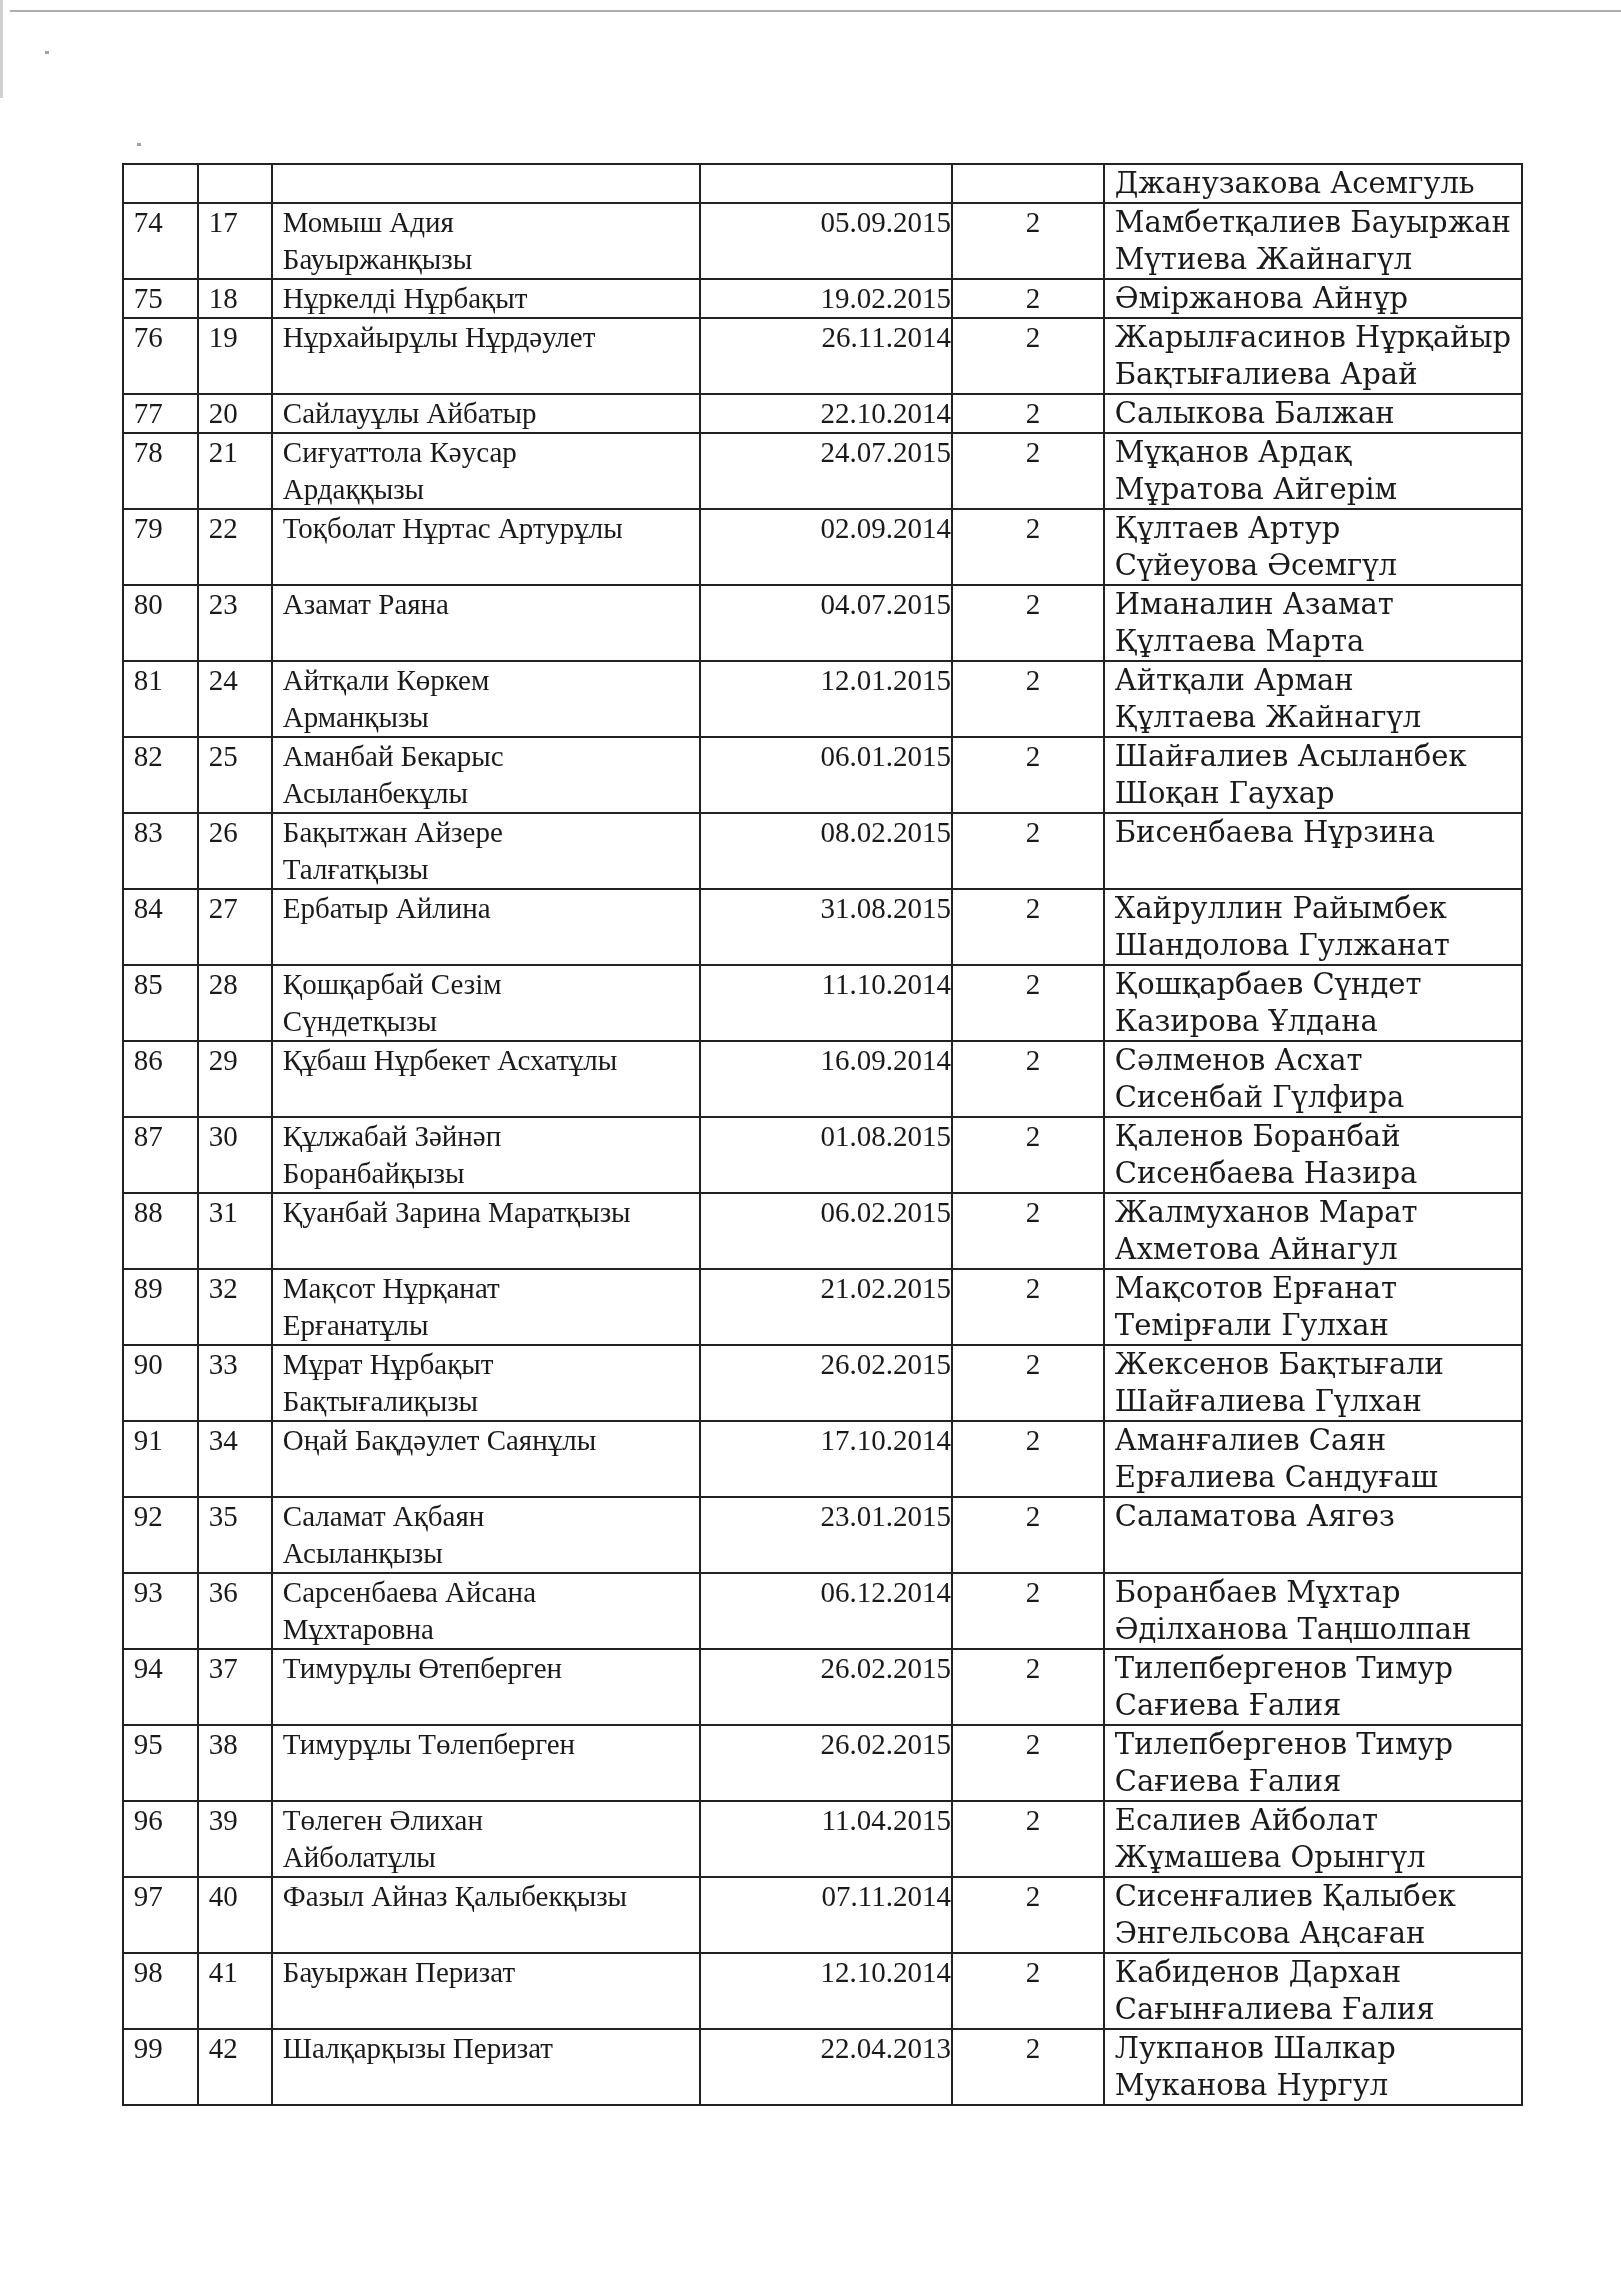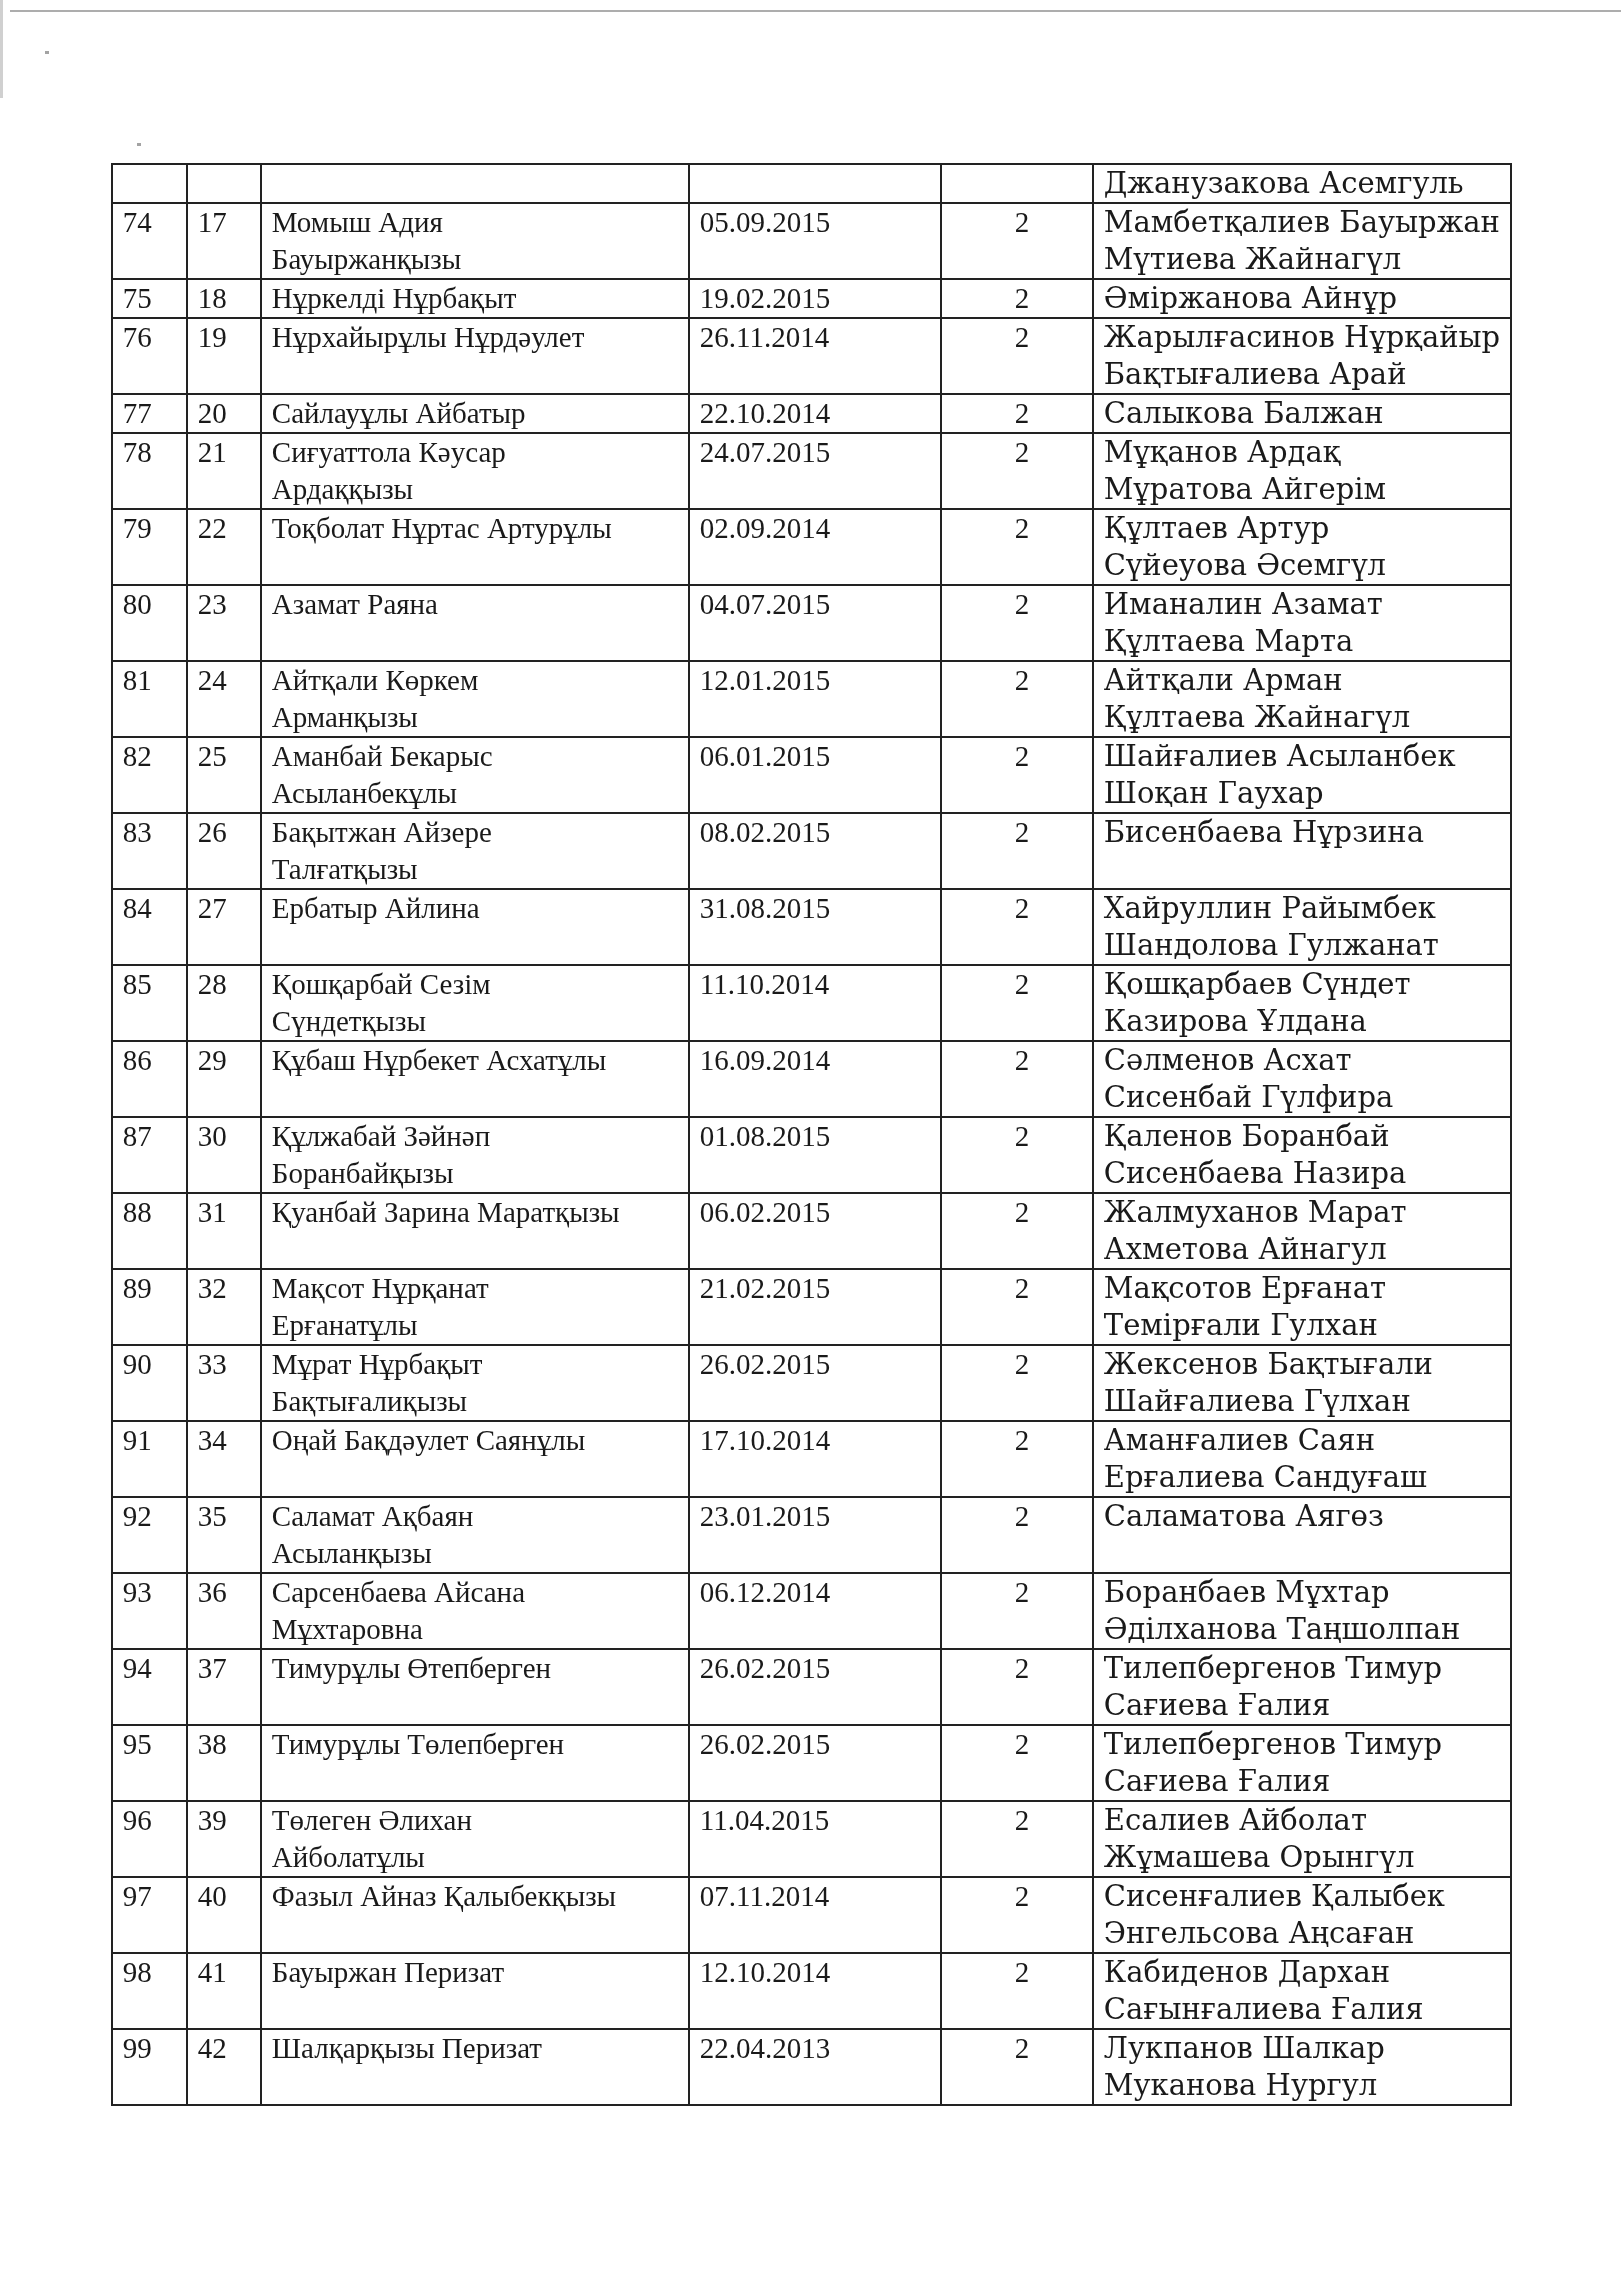--- a/index.html
+++ b/index.html
@@ -11,37 +11,37 @@
   .page-top-edge {
     position: absolute; left: 9.8px; top: 9.8px; width: 1611px; height: 0;
     border-top: 2px solid #8a8a8a; opacity: 0.7;
   }
   .page-left-edge {
     position: absolute; left: 0; top: 0; width: 2.9px; height: 98px;
     background: #b0b0b0; opacity: 0.6;
   }
   .speck { position: absolute; width: 3.9px; height: 2.9px; background: #666; opacity: 0.6; }
   table.roster {
-    position: absolute; left: 111px; top: 163px;
+    position: absolute; left: 122px; top: 163px;
     border-collapse: collapse; table-layout: fixed;
     width: 1400px;
   }
   table.roster td {
     border: 2px solid #222;
     vertical-align: top;
     font-size: 29px;
     line-height: 37px;
     padding: 0 0 0 9.8px;
     overflow: hidden;
     white-space: nowrap;
   }
   td.c-num { text-align: left; padding-left: 11.8px; }
   td.c-idx { text-align: left; padding-left: 9.8px; border-radius: 32px; }
   td.c-name { padding-left: 13.7px; white-space: normal; }
-  td.c-date { text-align: left; padding-left: 0; }
+  td.c-date { text-align: right; padding-left: 0; }
   td.c-grp { text-align: center; padding-left: 0; }
   td.c-par { padding-left: 13.7px; font-family: "DejaVu Serif", "Liberation Serif", serif; font-size: 26.5px; }
   tr.h1 td { height: 37px; }
   tr.h2 td { height: 74px; }
   .line { display: block; }
 </style>
 </head>
 <body>
 
 <div class="page-top-edge"></div>

